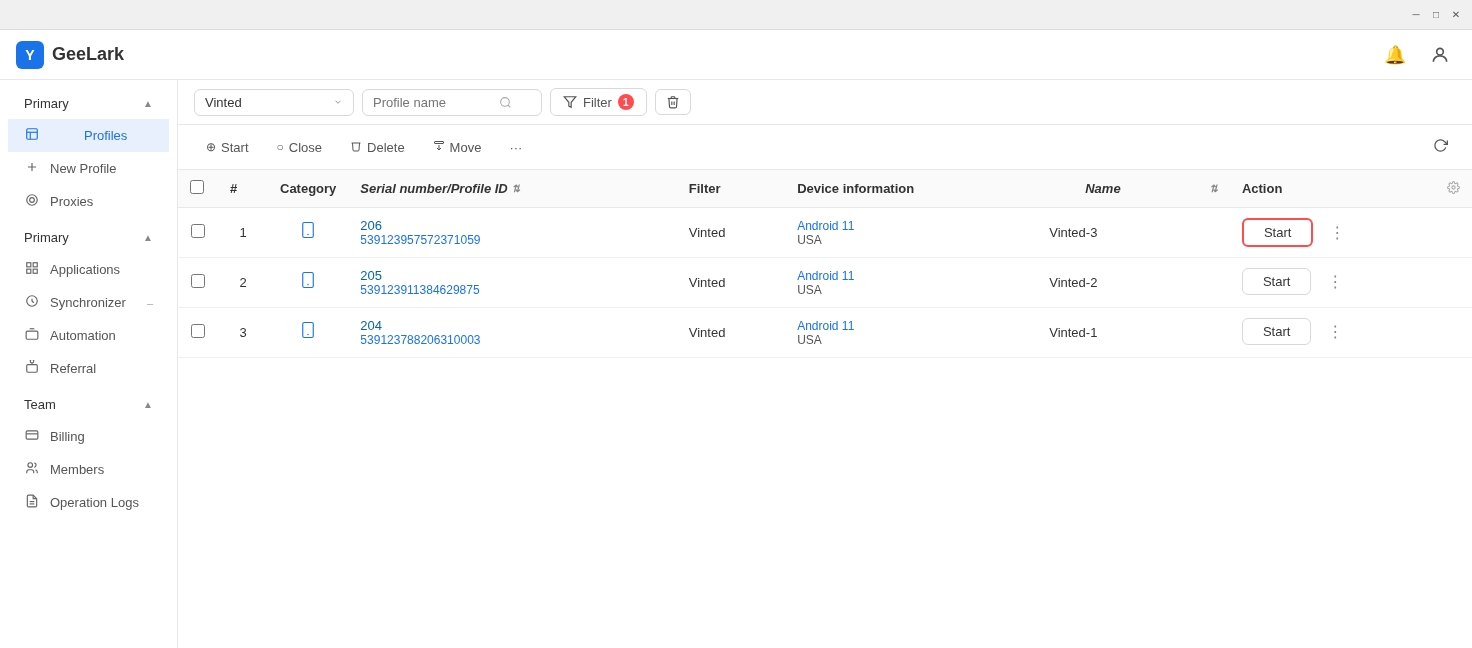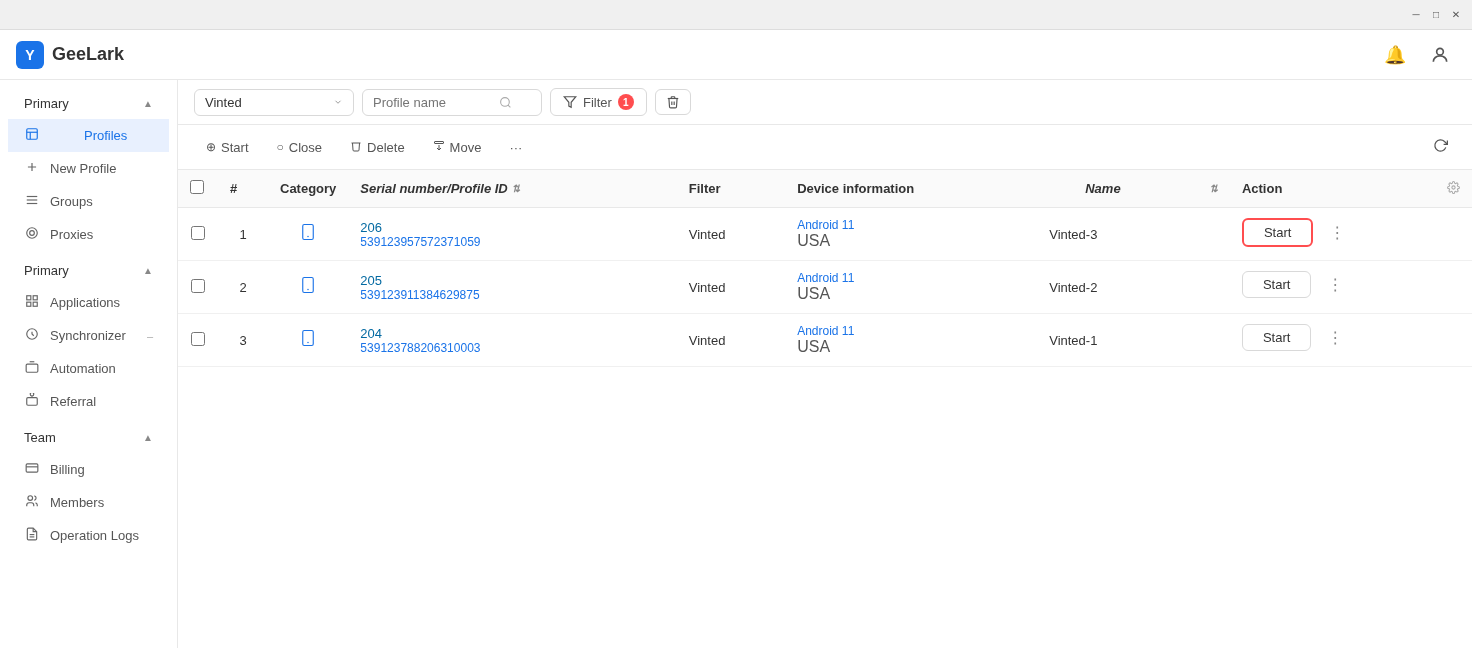--- a/index.html
+++ b/index.html
@@ -63,21 +63,21 @@
     td { padding: 10px 12px; font-size: 13px; color: #333; vertical-align: middle; }
     td.center { text-align: center; }
     .checkbox-col { width: 40px; }
     .num-col { width: 50px; }
     .cat-col { width: 80px; }
     .device-icon { color: #1a73e8; font-size: 18px; }
     .serial-main { color: #0369a1; font-size: 13px; }
     .serial-sub { color: #1a73e8; font-size: 12px; }
     .group-tag { color: #333; }
     .device-os { color: #1a73e8; font-size: 12px; }
-    .device-country { color: #555; font-size: 16px; }
+    .device-country { color: #555; font-size: 12px; }
     .start-btn { border: 1px solid #d9d9d9; border-radius: 6px; padding: 5px 20px; cursor: pointer; background: #fff; font-size: 13px; color: #333; }
     .start-btn.highlighted { border: 2px solid #ff4d4f; color: #333; border-radius: 6px; }
     .more-btn { cursor: pointer; color: #888; font-size: 16px; padding: 4px 8px; background: transparent; border: none; }
     .sort-icon { font-size: 10px; color: #888; margin-left: 4px; }
     .col-sort { display: flex; align-items: center; font-style: italic; }
 
     
     input[type="checkbox"] { width: 14px; height: 14px; cursor: pointer; }
 
     .th-action { display: flex; align-items: center; gap: 4px; justify-content: space-between; }
@@ -132,30 +132,20 @@
           </span>
           <span class="sidebar-label">Profiles</span>
         </div>
         <div class="sidebar-item">
           <span class="sidebar-icon">
             <svg width="14" height="14" viewBox="0 0 24 24" fill="none" stroke="#666" stroke-width="2">
                 <path d="M12 5v14M5 12h14"></path>
               </svg>
           </span>
           <span class="sidebar-label">New Profile</span>
-        </div>
-        <div class="sidebar-item">
-          <span class="sidebar-icon">
-            <svg width="14" height="14" viewBox="0 0 24 24" fill="none" stroke="#666" stroke-width="2">
-                <line x1="3" y1="6" x2="21" y2="6"></line>
-                <line x1="3" y1="12" x2="21" y2="12"></line>
-                <line x1="3" y1="18" x2="21" y2="18"></line>
-              </svg>
-          </span>
-          <span class="sidebar-label">Groups</span>
         </div>
         <div class="sidebar-item">
           <span class="sidebar-icon">
             <svg width="14" height="14" viewBox="0 0 24 24" fill="none" stroke="#666" stroke-width="2">
                 <circle cx="12" cy="12" r="9"></circle>
                 <circle cx="12" cy="12" r="4"></circle>
               </svg>
           </span>
           <span class="sidebar-label">Proxies</span>
         </div>

